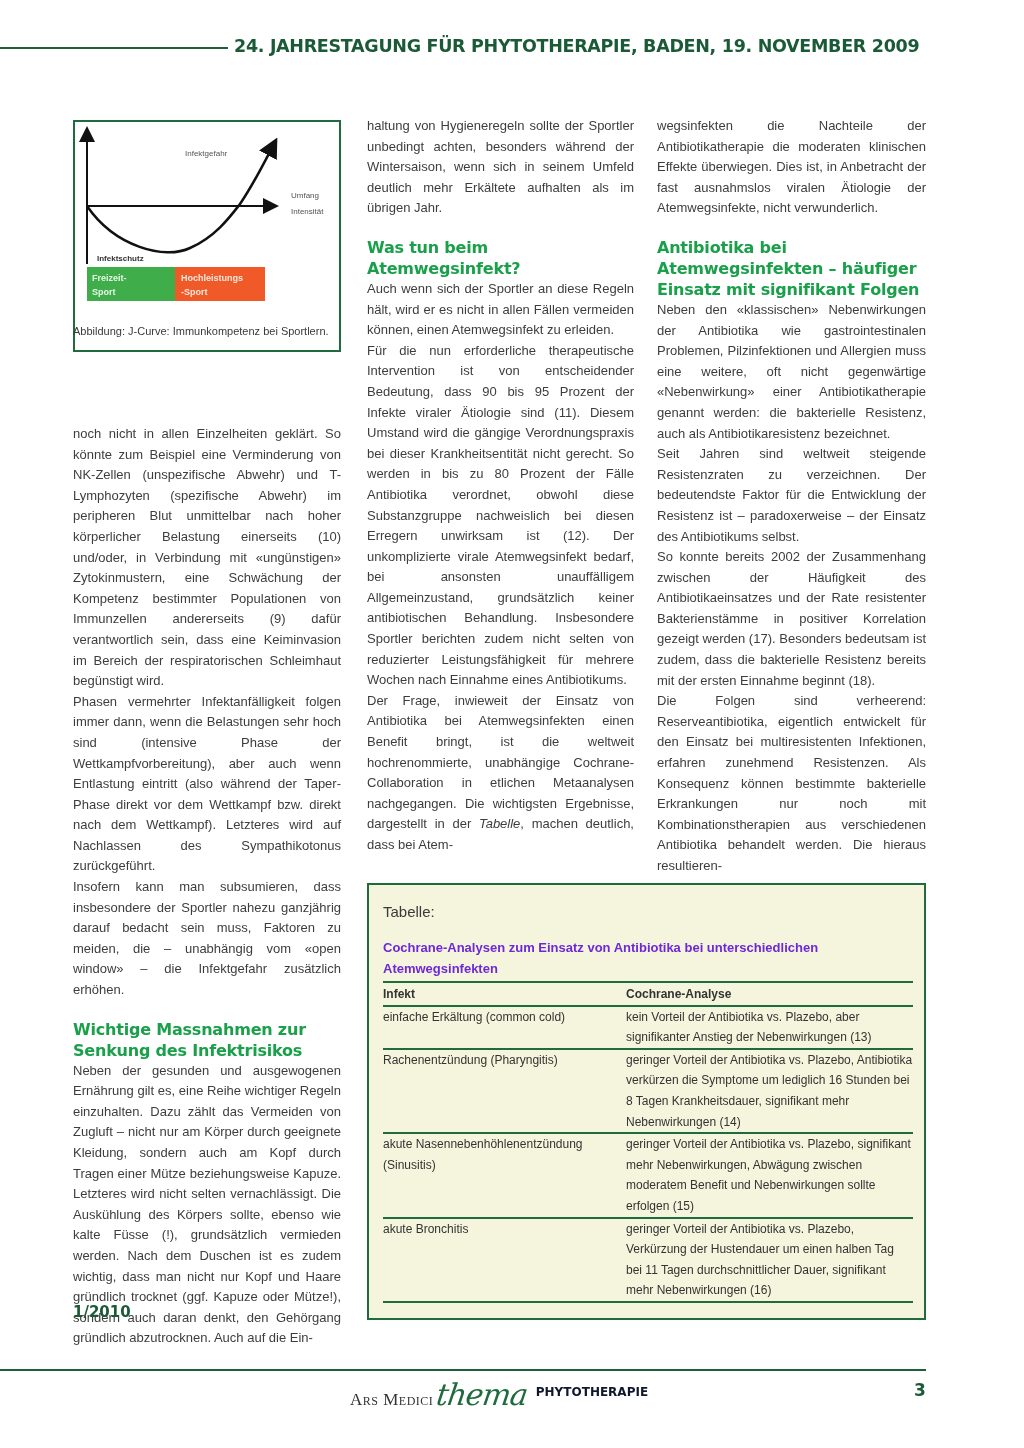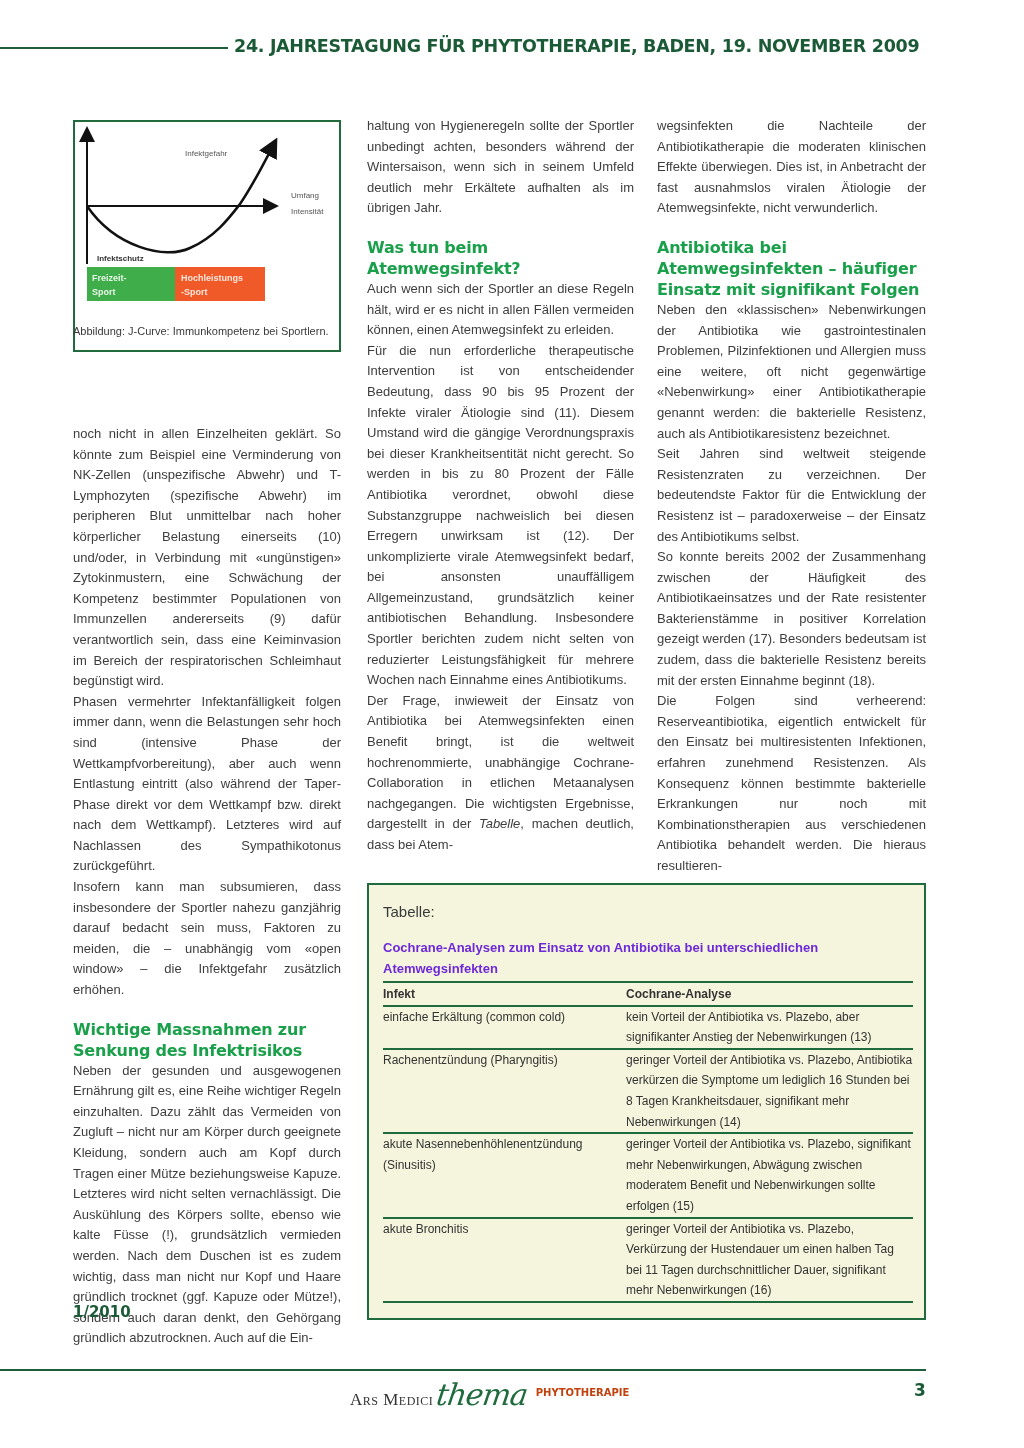--- a/index.html
+++ b/index.html
@@ -28,21 +28,21 @@
   table.tbl { position: absolute; left: 14px; top: 96px; width: 530px; border-collapse: collapse; font-size: 12px; line-height: 20.6px; color: #333; }
   table.tbl th { text-align: left; font-weight: bold; border-top: 2px solid #1f6b3d; border-bottom: 2px solid #1f6b3d; padding: 1px 0 0 0; }
   table.tbl td { vertical-align: top; border-bottom: 2px solid #1f6b3d; padding: 0; }
   table.tbl th.c1, table.tbl td.c1 { width: 243px; }
 
   .footer-line { position: absolute; left: 0; top: 1369px; width: 926px; height: 2px; background: #1f5e3a; }
   .footer-issue { position: absolute; left: 73px; top: 1303px; font-family: "DejaVu Sans", sans-serif; font-weight: bold; font-size: 15px; color: #1b5a36; }
   .footer-brand { position: absolute; left: 350px; top: 1372px; height: 40px; display: flex; align-items: center; gap: 4px; }
   .brand-ars { font-family: "Liberation Serif", serif; font-size: 17px; color: #333; letter-spacing: 0.5px; font-variant: small-caps; margin-top: 15px; }
   .brand-thema { font-family: "DejaVu Serif", serif; font-style: italic; font-size: 30px; color: #1f6b3d; transform: skewX(-8deg) translateY(2px); letter-spacing: -1px; }
-  .brand-sub { font-family: "DejaVu Sans", sans-serif; font-weight: bold; font-size: 10px; color: #c2410c; margin-left: 4px; }
+  .brand-sub { font-family: "DejaVu Sans", sans-serif; font-weight: bold; font-size: 12px; color: #0f172a; margin-left: 4px; }
   .footer-page { position: absolute; left: 914px; top: 1380px; font-family: "DejaVu Sans", sans-serif; font-weight: bold; font-size: 17px; color: #1b5a36; }
 </style>
 </head>
 <body>
 
 <div class="header-line"></div>
 <div class="header-title">24. JAHRESTAGUNG FÜR PHYTOTHERAPIE, BADEN, 19. NOVEMBER 2009</div>
 
 <div class="figure">
   <svg width="264" height="192" viewBox="0 0 264 192">

